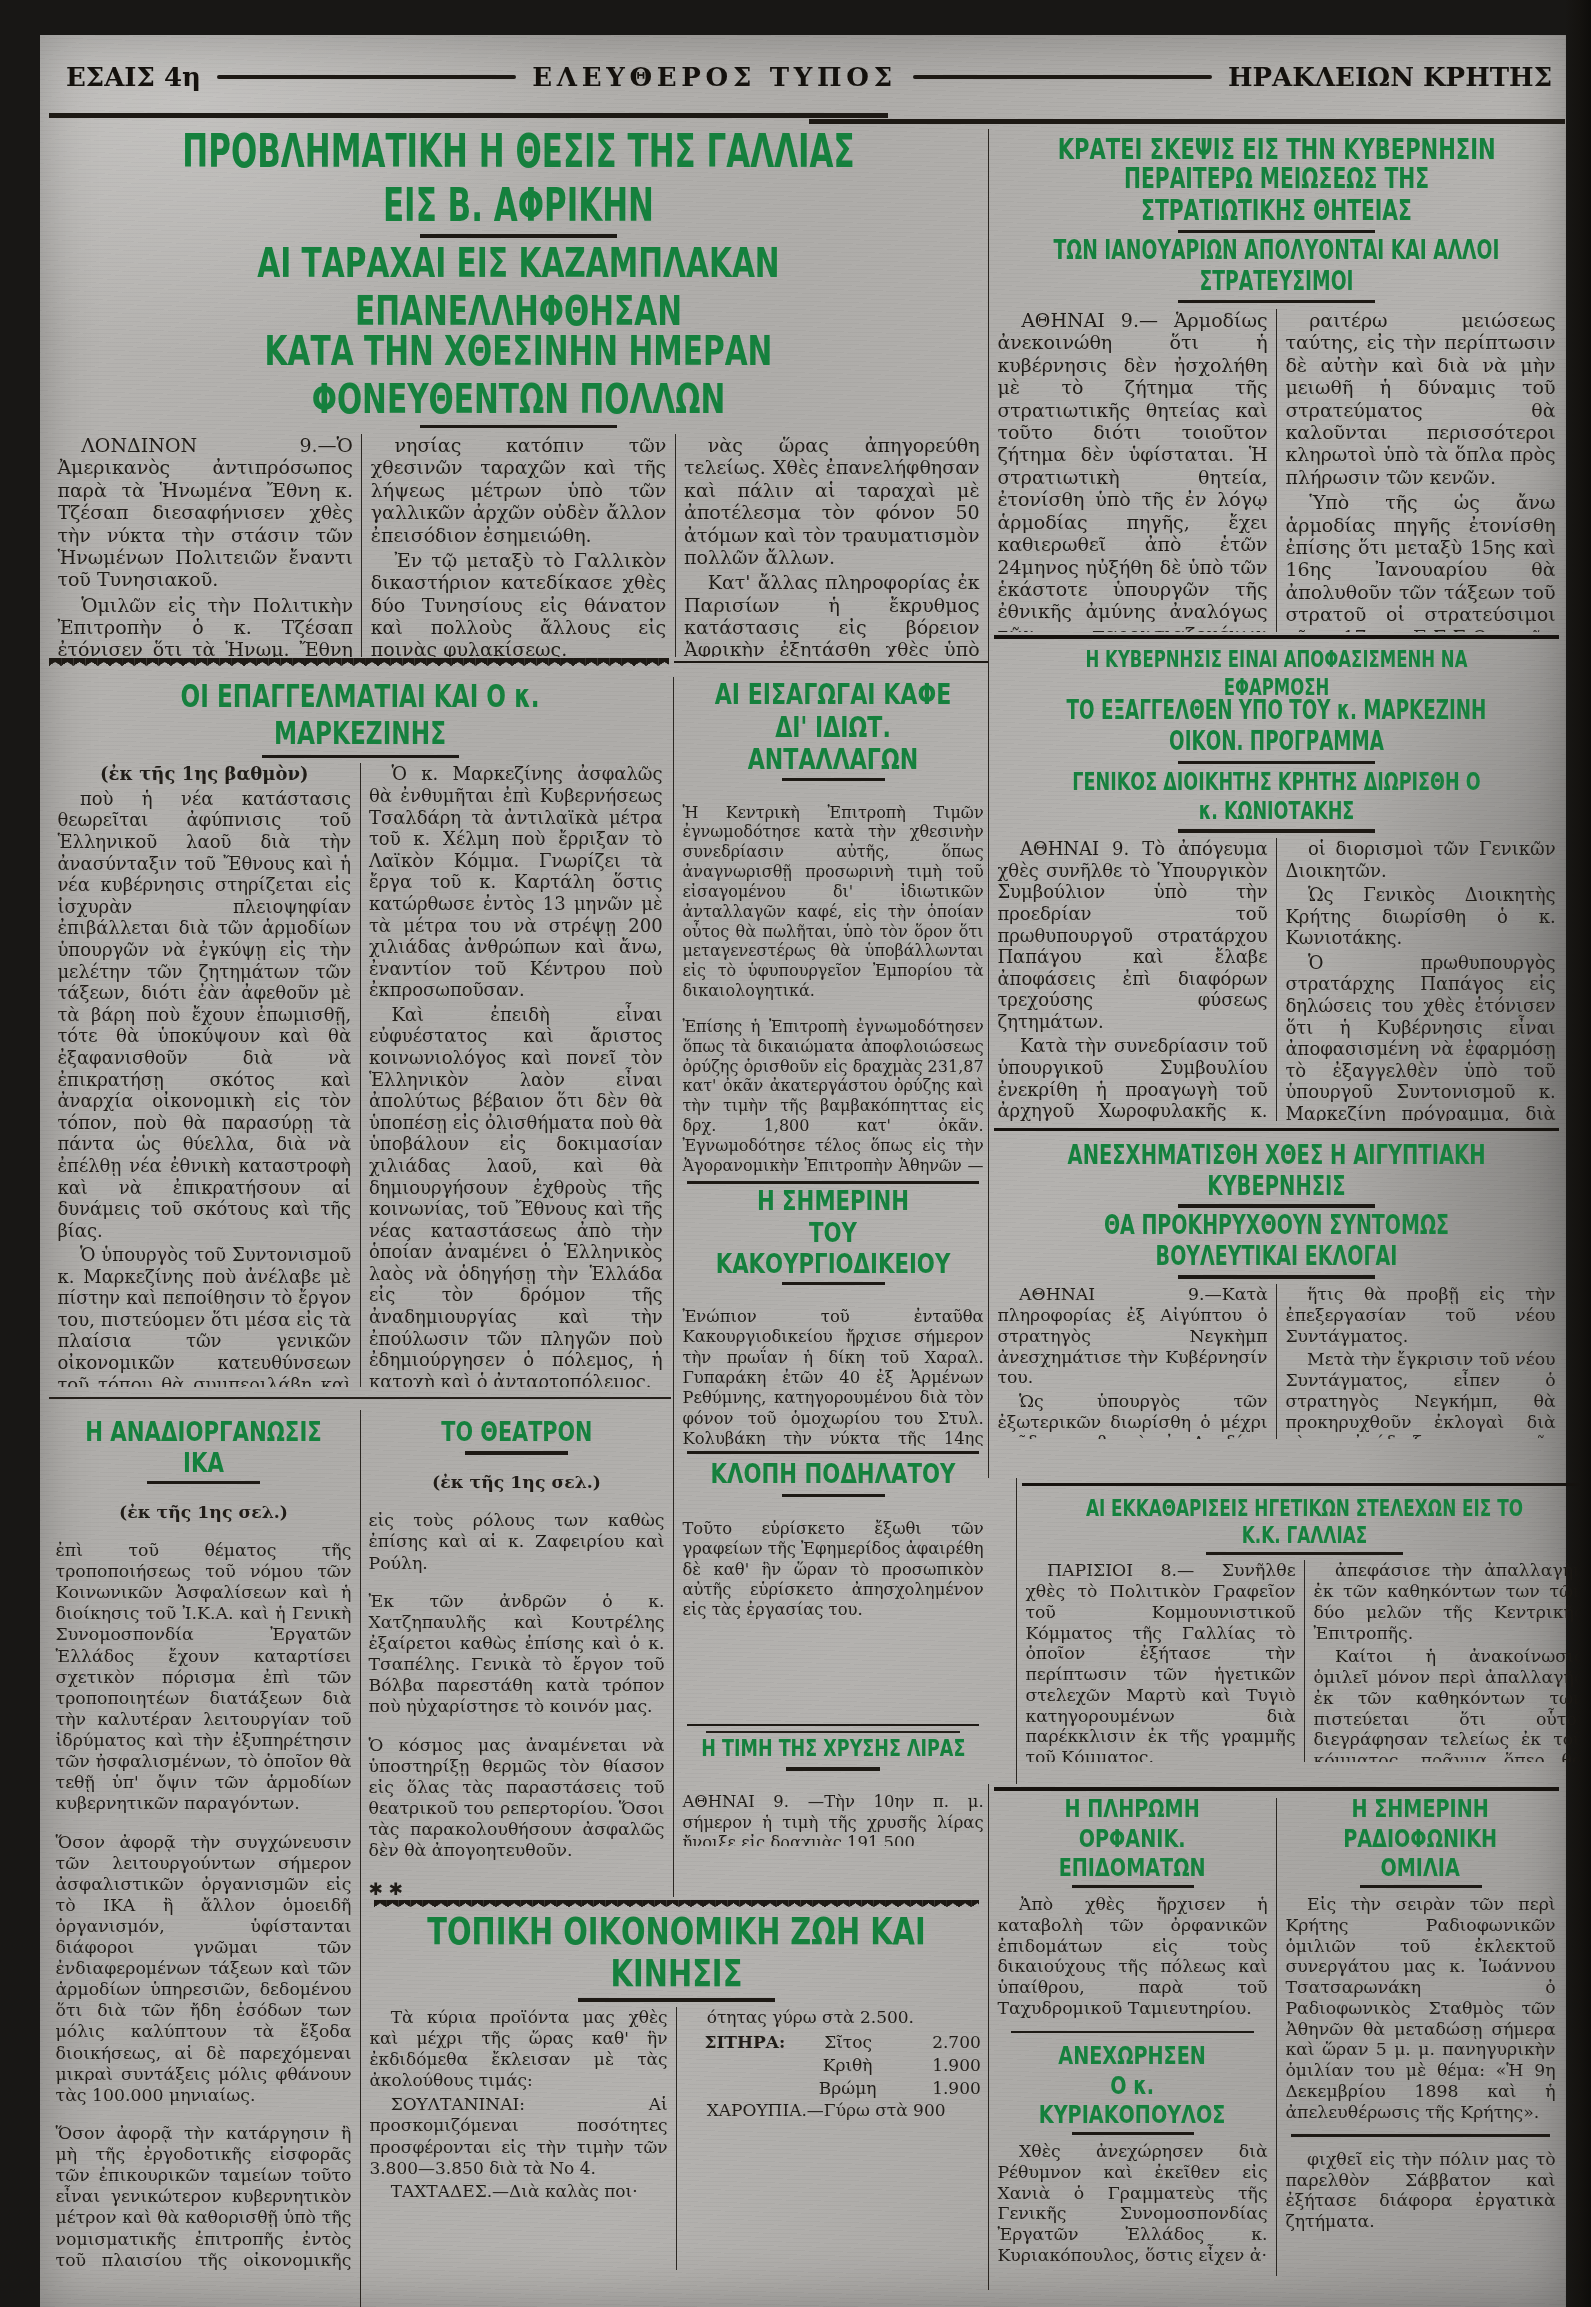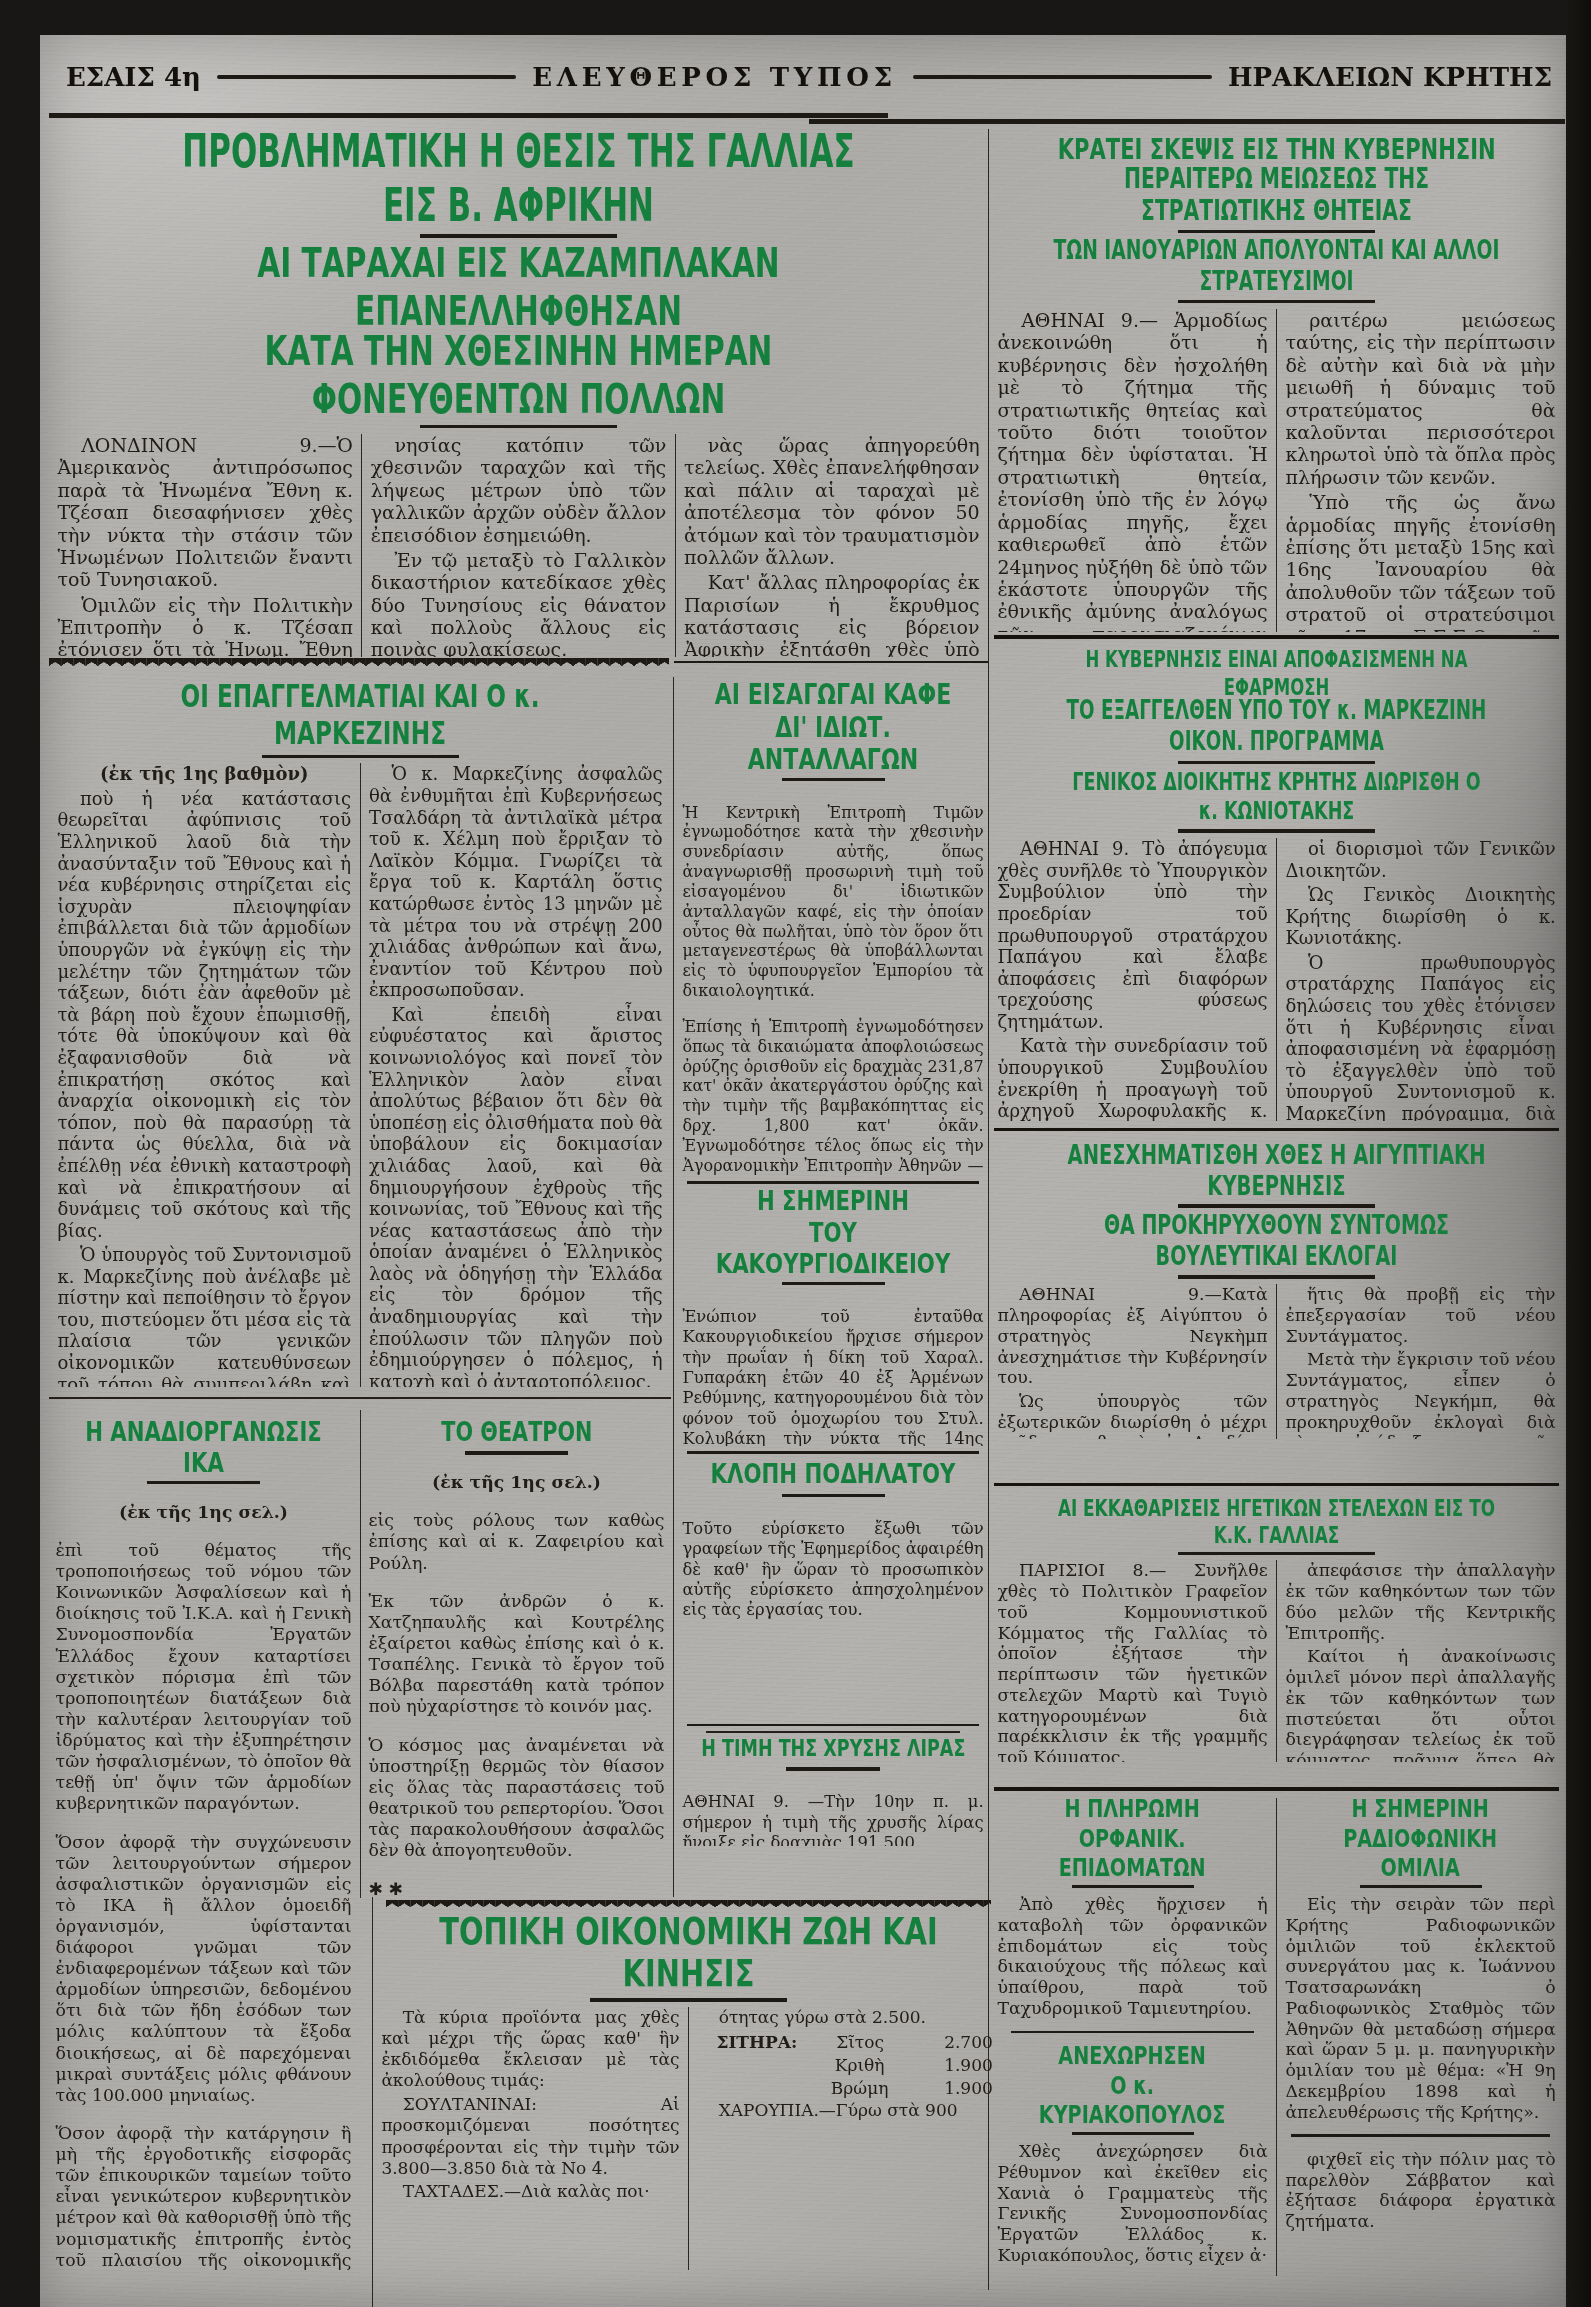--- a/index.html
+++ b/index.html
@@ -130,21 +130,21 @@
         <p>ΑΘΗΝΑΙ 9.—Κατὰ πληροφορίας ἐξ Αἰγύπτου ὁ στρατηγὸς Νεγκὴμπ ἀνεσχημάτισε τὴν Κυβέρνησίν του.</p>
         <p>Ὡς ὑπουργὸς τῶν ἐξωτερικῶν διωρίσθη ὁ μέχρι τοῦδε πρεσβευτὴς ἐν Λονδίνῳ κ. Μαχμοὺτ Φαουζί. Ὁ στρατηγὸς Νεγκὴμπ ἐδήλωσεν ὅτι συντόμως θὰ συνέλθῃ ἡ διακομματικὴ ἐπιτροπὴ</p>
       </div>
     <div class="col">
         <p>ἥτις θὰ προβῇ εἰς τὴν ἐπεξεργασίαν τοῦ νέου Συντάγματος.</p>
         <p>Μετὰ τὴν ἔγκρισιν τοῦ νέου Συντάγματος, εἶπεν ὁ στρατηγὸς Νεγκήμπ, θὰ προκηρυχθοῦν ἐκλογαὶ διὰ τὴν ἀνάδειξιν κρατικῆς βουλῆς.</p>
       </div>
   </div>
 </div>
 
-<div class="block vsep" style="left:988px;top:1478px;width:575px;height:306px;">
+<div class="block vsep" style="left:1016px;top:1478px;width:575px;height:306px;">
   <div style="height:3.8px;background:#16120e;margin:4.7px 4.7px 9.4px 4.7px;"></div>
   <div class="hc" style="font-size:21.6px;--sx:.78;"><span>ΑΙ ΕΚΚΑΘΑΡΙΣΕΙΣ ΗΓΕΤΙΚΩΝ ΣΤΕΛΕΧΩΝ ΕΙΣ ΤΟ Κ.Κ. ΓΑΛΛΙΑΣ</span></div>
   <div class="bar bar-short"></div>
   <div class="cols" style="height:202px;font-size:17.3px;line-height:1.2;">
     <div class="col">
         <p>ΠΑΡΙΣΙΟΙ 8.— Συνῆλθε χθὲς τὸ Πολιτικὸν Γραφεῖον τοῦ Κομμουνιστικοῦ Κόμματος τῆς Γαλλίας τὸ ὁποῖον ἐξήτασε τὴν περίπτωσιν τῶν ἡγετικῶν στελεχῶν Μαρτὺ καὶ Τυγιὸ κατηγορουμένων διὰ παρέκκλισιν ἐκ τῆς γραμμῆς τοῦ Κόμματος.</p>
       </div>
     <div class="col">
         <p>ἀπεφάσισε τὴν ἀπαλλαγὴν ἐκ τῶν καθηκόντων των τῶν δύο μελῶν τῆς Κεντρικῆς Ἐπιτροπῆς.</p>
         <p>Καίτοι ἡ ἀνακοίνωσις ὁμιλεῖ μόνον περὶ ἀπαλλαγῆς ἐκ τῶν καθηκόντων των πιστεύεται ὅτι οὗτοι διεγράφησαν τελείως ἐκ τοῦ κόμματος, πρᾶγμα ὅπερ θὰ ἀνακοινωθῇ προφανῶς ἀργότερον.</p>
@@ -254,21 +254,21 @@
     </div>
   <div class="bar" style="width:92%;height:2.3px;margin-bottom:1.9px;"></div>
   <div class="bar-thin" style="width:80%;"></div>
   <div class="hc" style="font-size:20.6px;--sx:.85;"><span>Η ΤΙΜΗ ΤΗΣ ΧΡΥΣΗΣ ΛΙΡΑΣ</span></div>
   <div class="bar bar-short" style="width:94px;"></div>
   <div style="font-size:16.4px;line-height:1.24;padding:0 8.4px;height:70px;overflow:hidden;text-align:justify;">
       <p>ΑΘΗΝΑΙ 9. —Τὴν 10ην π. μ. σήμερον ἡ τιμὴ τῆς χρυσῆς λίρας ἤνοιξε εἰς δραχμὰς 191.500.</p>
     </div>
 </div>
 
-<div class="block vsep" style="left:372px;top:1897px;width:631px;height:410px;">
+<div class="block vsep" style="left:360px;top:1897px;width:631px;height:410px;">
   <div class="zig" style="width:96%;margin-top:2.8px;"></div>
   <div class="hc" style="font-size:34px;--sx:.85;margin-top:6.6px;"><span>ΤΟΠΙΚΗ ΟΙΚΟΝΟΜΙΚΗ ΖΩΗ ΚΑΙ ΚΙΝΗΣΙΣ</span></div>
   <div class="bar bar-short"></div>
   <div class="cols" style="height:263px;font-size:17px;line-height:1.24;">
     <div class="col">
         <p>Τὰ κύρια προϊόντα μας χθὲς καὶ μέχρι τῆς ὥρας καθ' ἣν ἐκδιδόμεθα ἔκλεισαν μὲ τὰς ἀκολούθους τιμάς:</p>
         <p>ΣΟΥΛΤΑΝΙΝΑΙ: Αἱ προσκομιζόμεναι ποσότητες προσφέρονται εἰς τὴν τιμὴν τῶν 3.800—3.850 διὰ τὰ Νο 4.</p>
         <p>ΤΑΧΤΑΔΕΣ.—Διὰ καλὰς ποι·</p>
       </div>
     <div class="col">

